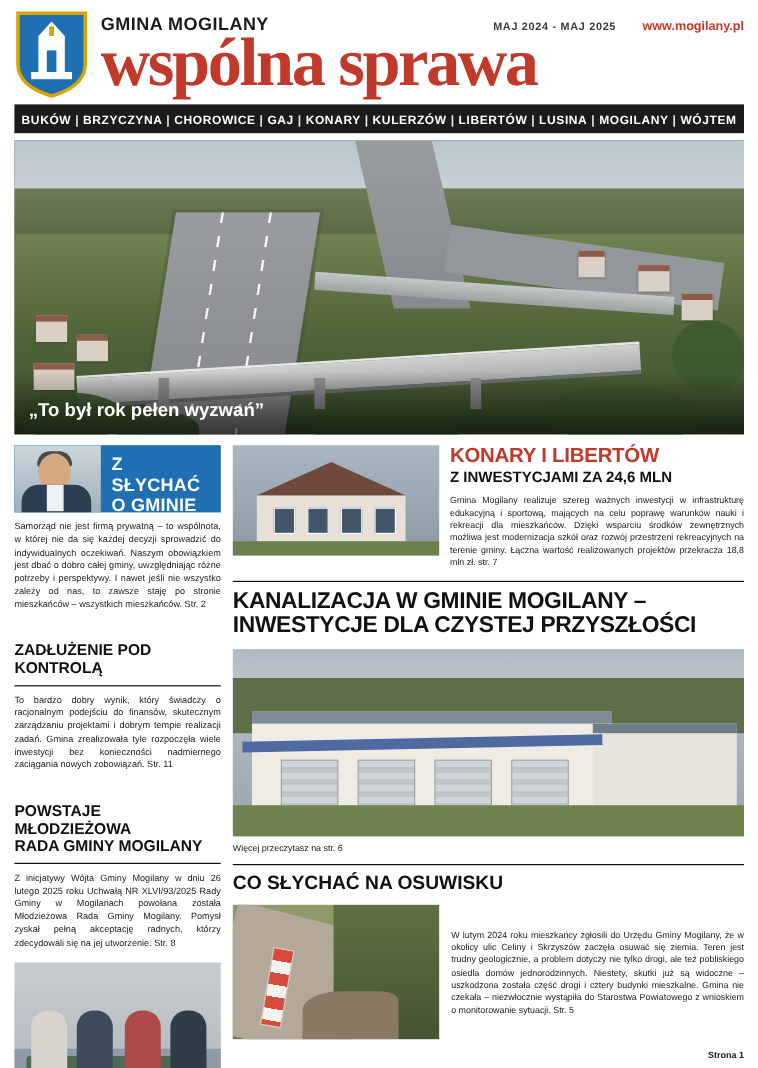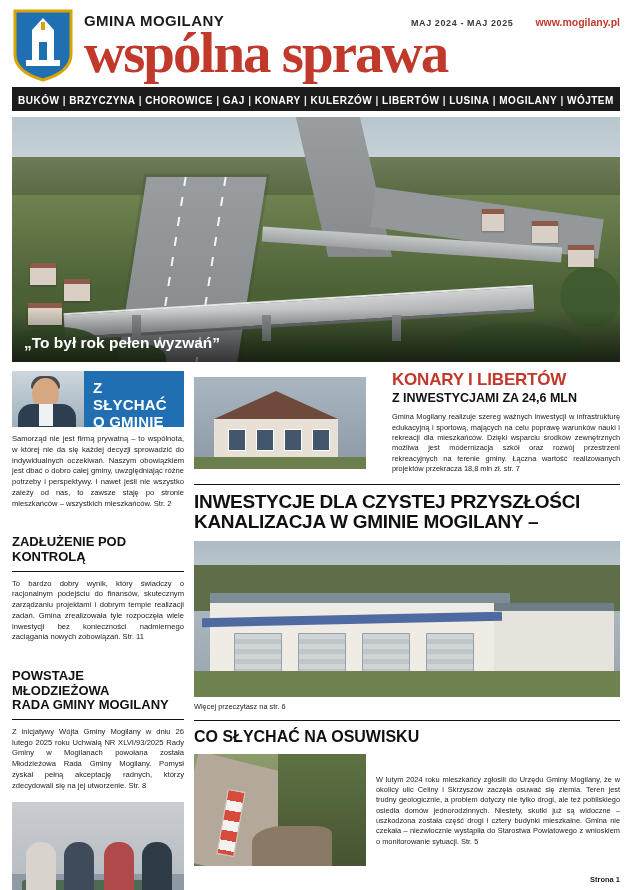--- a/index.html
+++ b/index.html
@@ -292,22 +292,21 @@
   .pgirl {
     position: absolute;
     bottom: 26px;
     width: 30px; height: 52px;
     border-radius: 14px 14px 4px 4px;
   }
 
   
   .kon-top {
     display: flex;
-    gap: 26px;
-    align-items: center;
+    gap: 9px;
   }
   .kon-photo {
     width: 172px;
     flex: 0 0 172px;
     height: 92px;
     position: relative;
     background: linear-gradient(#aab6c1, #8c99a4);
     overflow: hidden;
   }
   .kon-photo .roof {
@@ -589,22 +588,22 @@
         </div>
         <div class="kon-head">
           <div class="h-red">KONARY I LIBERTÓW</div>
           <div class="h-sub">Z INWESTYCJAMI ZA 24,6 MLN</div>
           <div class="small-just">Gmina Mogilany realizuje szereg ważnych inwestycji w infrastrukturę edukacyjną i sportową, mających na celu poprawę warunków nauki i rekreacji dla mieszkańców. Dzięki wsparciu środków zewnętrznych możliwa jest modernizacja szkół oraz rozwój przestrzeni rekreacyjnych na terenie gminy. Łączna wartość realizowanych projektów przekracza 18,8 mln zł. str. 7</div>
         </div>
       </div>
 
       <div class="rule-mid"></div>
 
+      <div class="h-kanal">KANALIZACJA W GMINIE MOGILANY –</div>
       <div class="h-kanal">INWESTYCJE DLA CZYSTEJ PRZYSZŁOŚCI</div>
-      <div class="h-kanal">KANALIZACJA W GMINIE MOGILANY –</div>
 
       <div class="kanal-photo">
         <div class="sky2"></div>
         <div class="trees2"></div>
         <div class="bld"></div>
         <div class="bld2"></div>
         <div class="pipe"></div>
         <div class="gate" style="left:40px;"></div>
         <div class="gate" style="left:104px;"></div>
         <div class="gate" style="left:168px;"></div>

